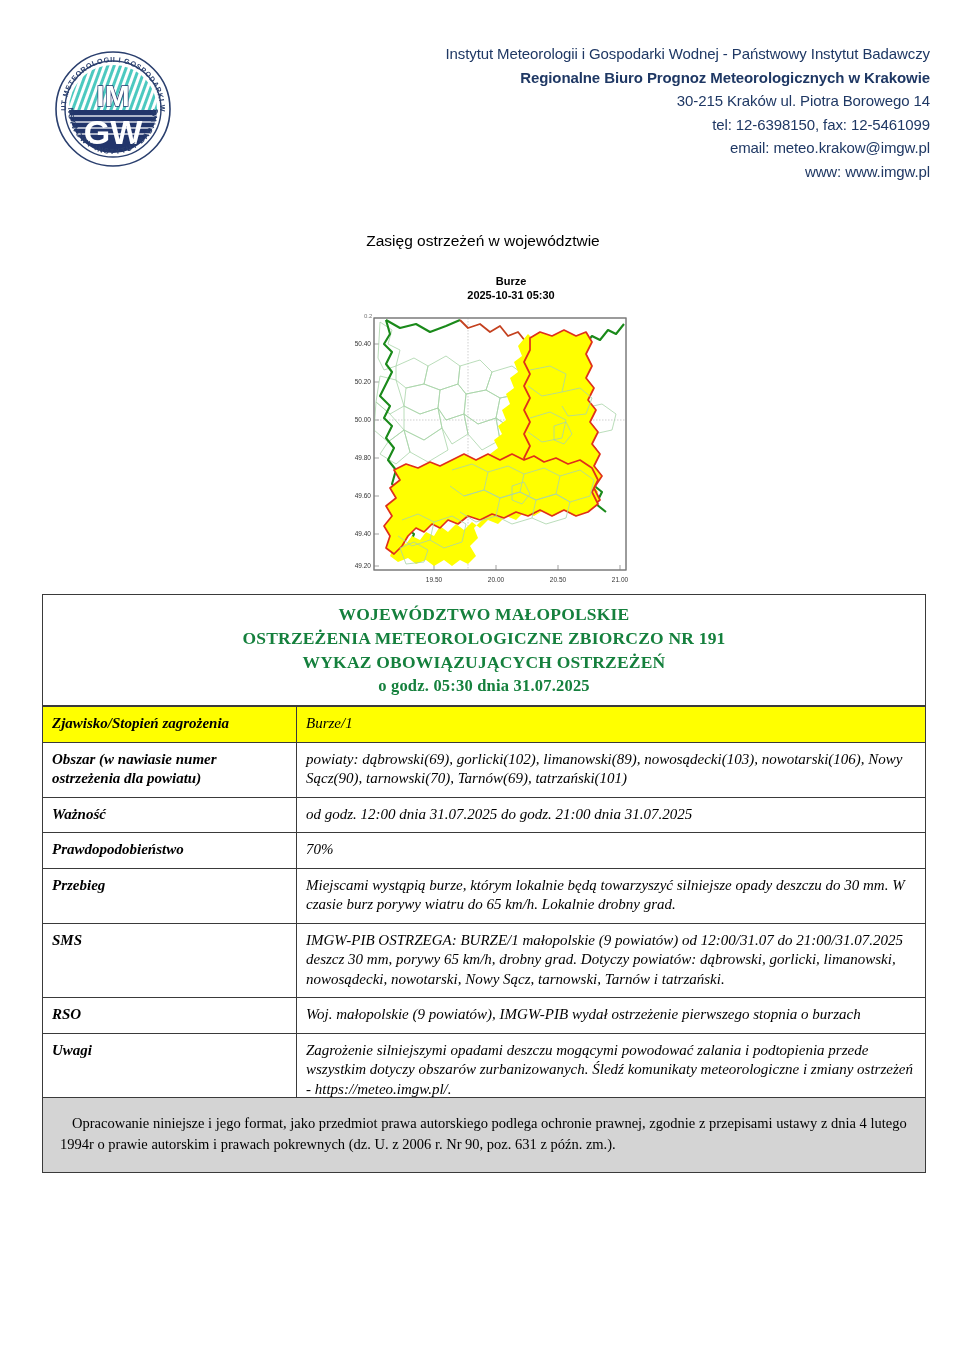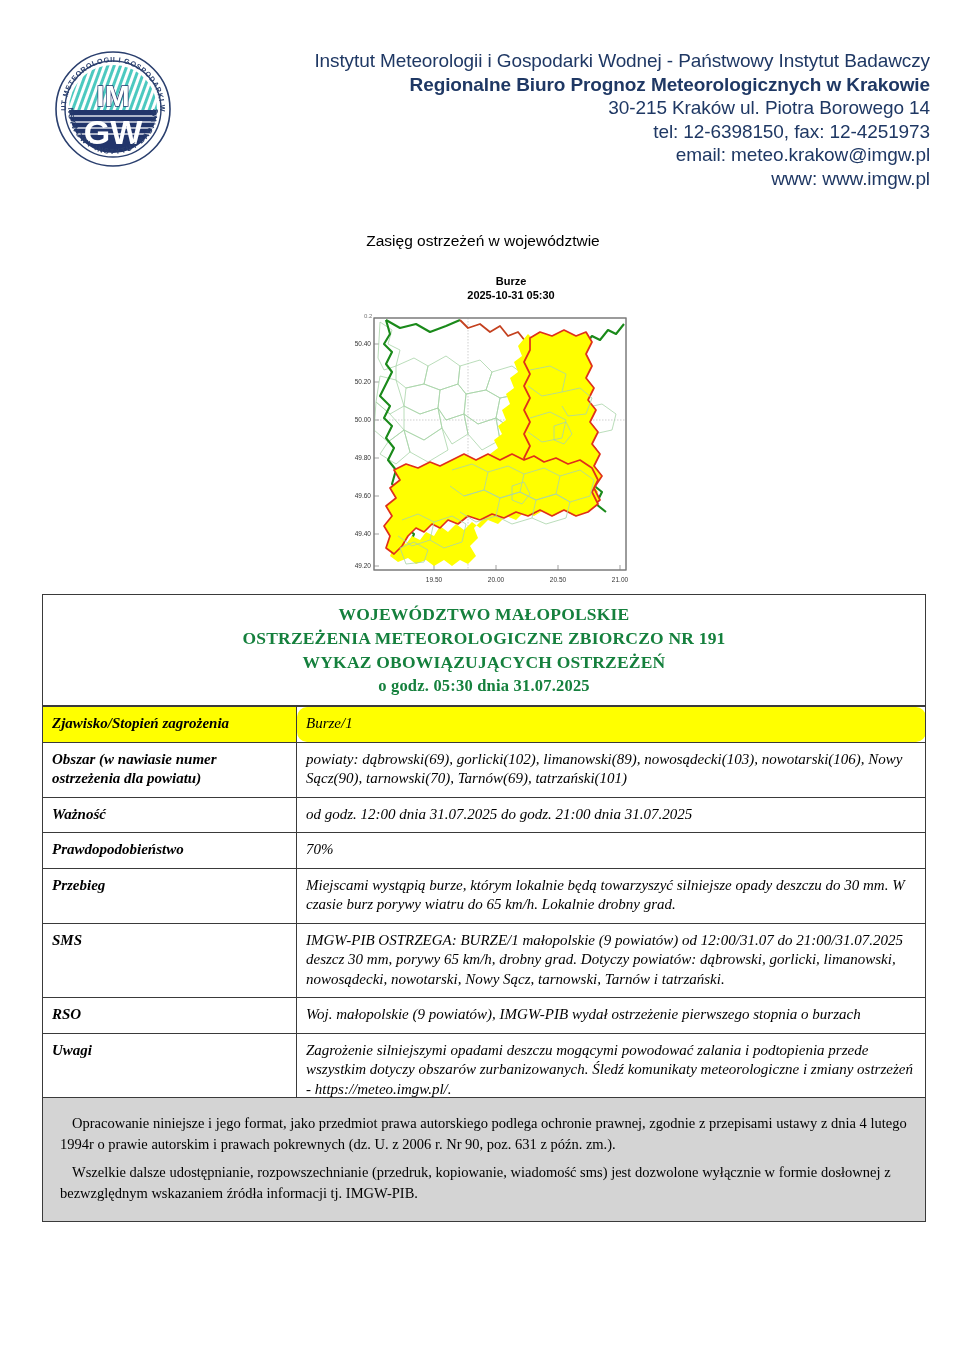--- a/index.html
+++ b/index.html
@@ -22,26 +22,26 @@
     width: 966px;
     height: 200px;
   }
   .logo {
     position: absolute;
     left: 52px; top: 48px;
     width: 122px; height: 122px;
   }
   .header-text {
     position: absolute;
-    left: 300px; top: 49px;
+    left: 300px; top: 42px;
     width: 630px;
     text-align: right;
     font-family: "Liberation Sans", "DejaVu Sans", sans-serif;
     color: #1f3864;
-    font-size: 19px;
+    font-size: 15px;
     line-height: 23.5px;
     letter-spacing: -0.1px;
   }
   .header-text .bold { font-weight: bold; }
 
   
   .map-section {
     position: absolute;
     left: 0; top: 200px;
     width: 966px;
@@ -123,21 +123,20 @@
     white-space: normal;
   }
   .alert-table tr.phenomenon td {
     background: #ffff00;
   }
   .alert-table tr.phenomenon td.lbl {
     font-weight: bold;
   }
   .alert-table tr.phenomenon td.val {
     font-weight: normal;
-    border-radius: 10px;
   }
 
   
   .footer {
     position: absolute;
     left: 42px;
     top: 1097px;
     width: 884px;
     box-sizing: border-box;
     background: #d4d4d4;
@@ -187,21 +186,21 @@
       <text font-family="'Liberation Sans', sans-serif" font-size="7.6" font-weight="bold" fill="#2a3f6e" letter-spacing="1.2">
         <textPath href="#arcBot" startOffset="50%" text-anchor="middle">PAŃSTWOWY INSTYTUT BADAWCZY</textPath>
       </text>
     </svg>
   </div>
 
   <div class="header-text">
     <div>Instytut Meteorologii i Gospodarki Wodnej - Państwowy Instytut Badawczy</div>
     <div class="bold">Regionalne Biuro Prognoz Meteorologicznych w Krakowie</div>
     <div>30-215 Kraków ul. Piotra Borowego 14</div>
-    <div>tel: 12-6398150, fax: 12-4251973</div>
+    <div>tel: 12-6398150, fax: 12-5461099</div>
     <div>email: meteo.krakow@imgw.pl</div>
     <div>www: www.imgw.pl</div>
   </div>
 </div>
 
 <div class="map-section">
   <div class="map-heading">Zasięg ostrzeżeń w województwie</div>
   <div class="map-chart-title">
     <div>Burze</div>
     <div>2025-10-31 05:30</div>
@@ -384,14 +383,13 @@
     </tr>
     <tr>
       <td class="lbl">Uwagi</td>
       <td class="val">Zagrożenie silniejszymi opadami deszczu mogącymi powodować  zalania i podtopienia przede wszystkim dotyczy obszarów zurbanizowanych. Śledź   komunikaty meteorologiczne i zmiany ostrzeżeń - https://meteo.imgw.pl/.</td>
     </tr>
   </tbody>
 </table>
 
 <div class="footer">
   <p>Opracowanie niniejsze i jego format, jako przedmiot prawa autorskiego podlega ochronie prawnej, zgodnie z przepisami ustawy z dnia 4 lutego 1994r o prawie autorskim i prawach pokrewnych (dz. U. z 2006 r. Nr 90, poz. 631 z późn.  zm.).</p>
-  <p>Wszelkie dalsze udostępnianie, rozpowszechnianie (przedruk, kopiowanie, wiadomość   sms) jest dozwolone wyłącznie w formie dosłownej z bezwzględnym wskazaniem źródła  informacji tj. IMGW-PIB.</p>
 </div>
 
 </body></html>

